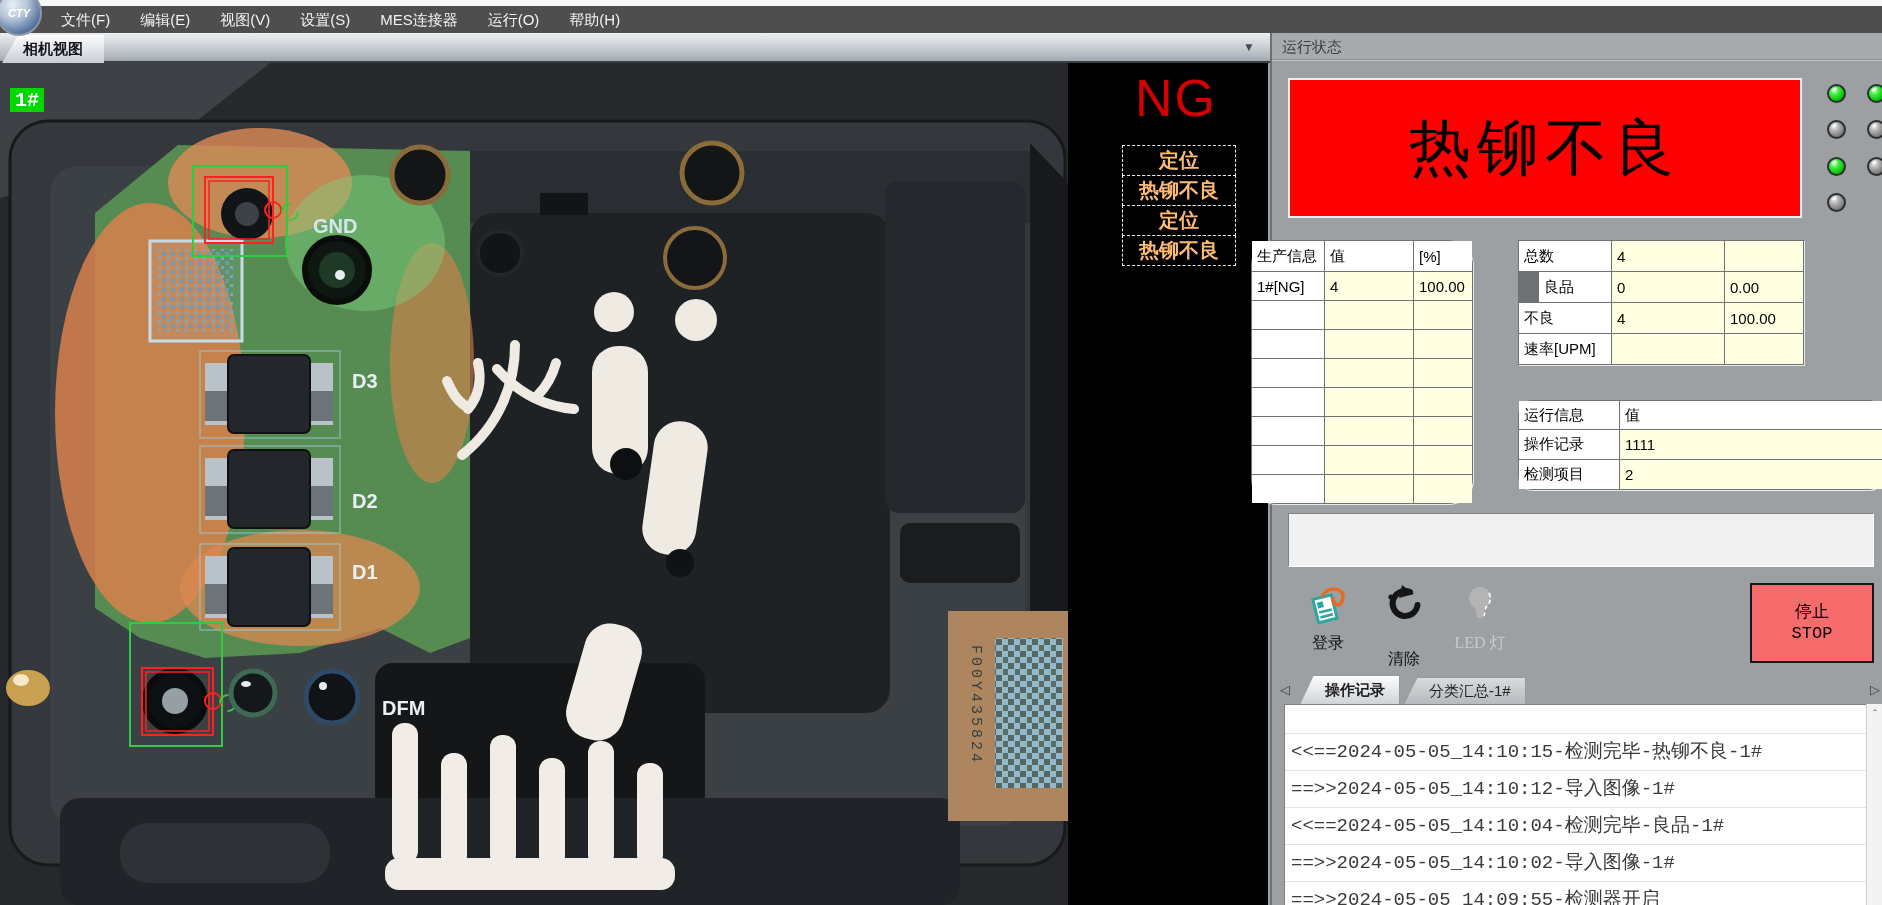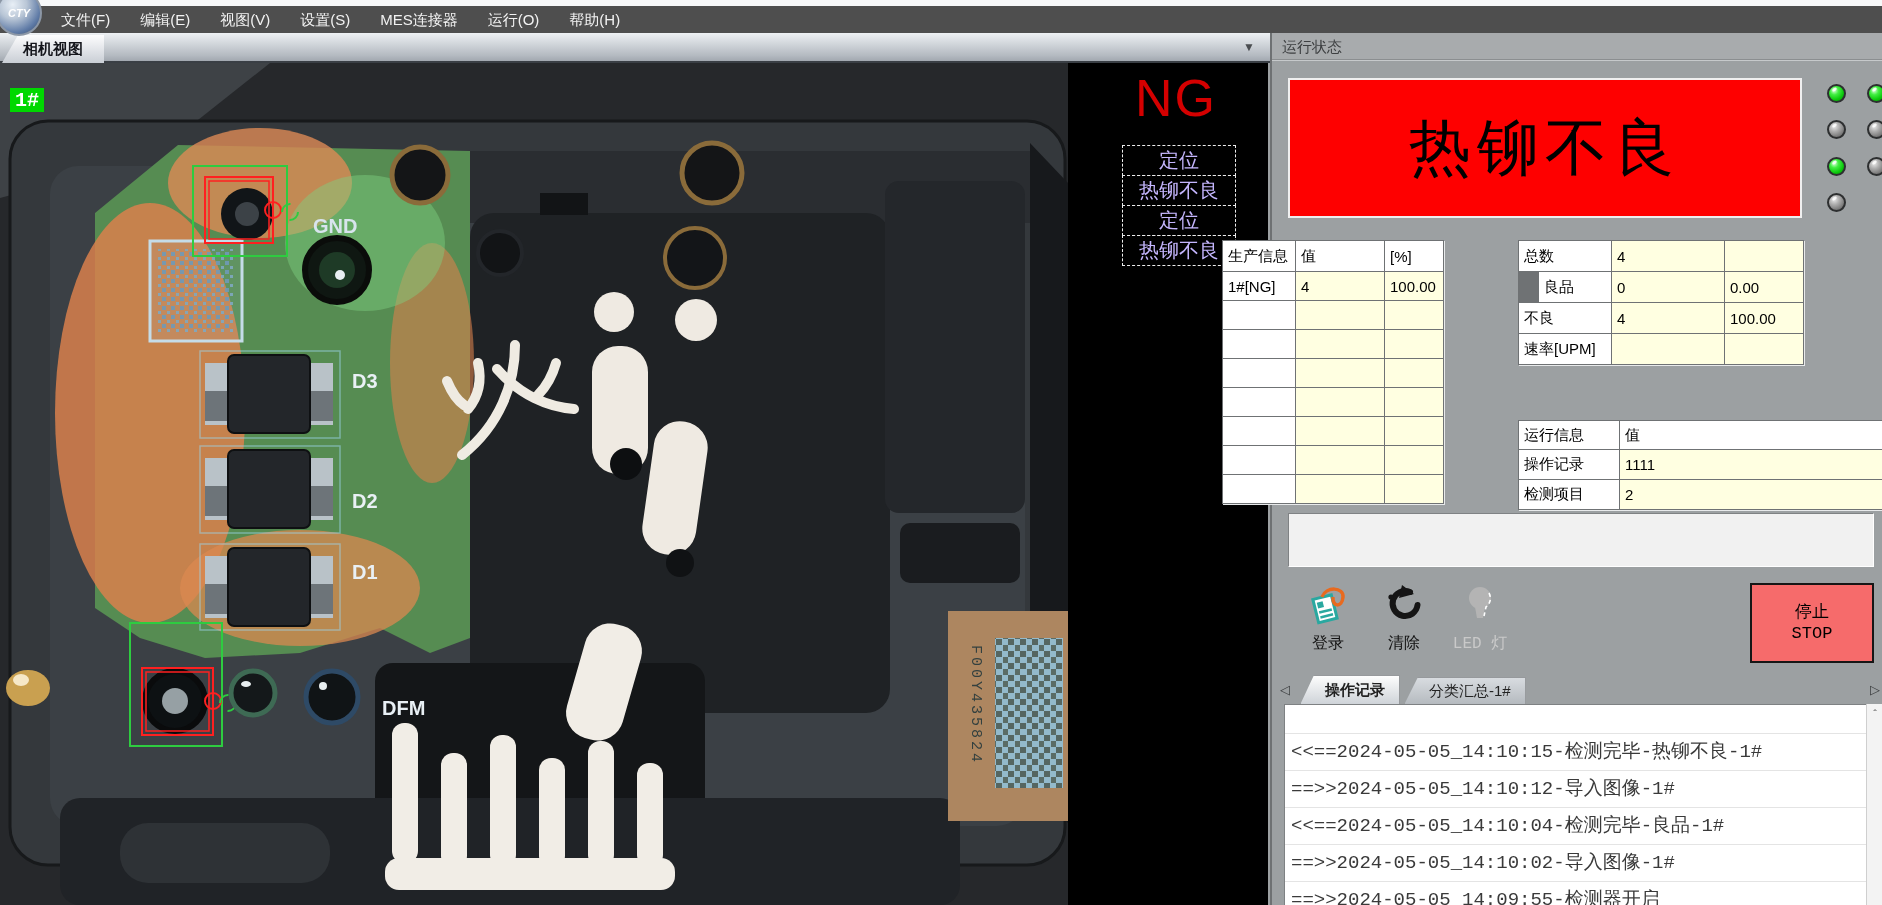--- a/index.html
+++ b/index.html
@@ -27,21 +27,21 @@
   .tab-caret{position:absolute;left:1243px;top:40px;font-size:12px;color:#4A4D50;}
 
   
   .viewport{position:absolute;left:0;top:63px;width:1268px;height:842px;background:#000;overflow:hidden;}
   .cam-badge{position:absolute;left:10px;top:25px;min-width:34px;height:24px;background:#00D800;
              color:#fff;font-weight:bold;font-size:20px;display:flex;align-items:center;justify-content:center;
              font-family:"Liberation Mono",monospace;}
   .ng-text{position:absolute;left:1135px;top:5px;font-size:52px;color:#D40000;letter-spacing:2px;}
   .defects{position:absolute;left:1122px;top:83px;width:114px;}
   .defect-box{width:112px;height:29px;margin-top:-1px;border:1px dashed #EDEDED;
-              color:#c4b5fd;font-size:20px;display:flex;align-items:center;justify-content:center;white-space:nowrap;}
+              color:#fdba74;font-size:20px;display:flex;align-items:center;justify-content:center;white-space:nowrap;font-weight:bold;}
 
   
   .panel{position:absolute;left:1270px;top:33px;width:612px;height:872px;background:#9CA0A2;
          border-left:2px solid #6E7173;box-sizing:border-box;}
   .panel-title{position:absolute;left:1272px;top:33px;width:610px;height:27px;background:#A8ABAD;
                color:#3E4042;font-size:15px;line-height:27px;padding-left:10px;box-sizing:border-box;
                border-bottom:1px solid #8B8E90;box-shadow:0 1px 0 #C6C9CB;}
   .banner{position:absolute;left:1288px;top:78px;width:514px;height:140px;background:#FE0000;
           border:2px solid #EFEFEF;box-sizing:border-box;display:flex;align-items:center;justify-content:center;
           font-family:"DejaVu Serif","Liberation Serif",serif;font-size:62px;color:#000;letter-spacing:6px;}
@@ -59,21 +59,21 @@
   .tbl .cell.val{background:#FFFFE1;}
   .tbl .cell.hdr{background:#FFFFFF;}
 
   .msgbox{position:absolute;left:1288px;top:513px;width:586px;height:54px;background:#F1F1F1;
           border-top:1px solid #7F8284;border-left:1px solid #7F8284;
           border-bottom:1px solid #FFF;border-right:1px solid #FFF;box-sizing:border-box;}
 
   
   .act-btn{position:absolute;width:64px;height:66px;display:flex;flex-direction:column;align-items:center;
            justify-content:flex-start;cursor:pointer;}
-  .act-label{font-size:16px;color:#111;margin-top:4px;white-space:nowrap;font-family:Liberation Mono, monospace;}
+  .act-label{font-size:16px;color:#111;margin-top:4px;white-space:nowrap;font-family:Liberation Serif, serif;}
   .act-label.disabled{color:#C9C9C9;}
   .stop-btn{position:absolute;left:1750px;top:583px;width:124px;height:80px;background:#F66B6B;
             border:2px solid #161616;box-sizing:border-box;display:flex;flex-direction:column;
             align-items:center;justify-content:center;color:#000;font-size:17px;line-height:21px;
             font-family:"Liberation Mono",monospace;cursor:pointer;}
 
   
   .log-tabbar{position:absolute;left:1272px;top:672px;width:610px;height:32px;}
   .log-tab{position:absolute;top:3px;height:29px;padding:0 14px 0 24px;display:flex;align-items:center;
            font-size:15px;color:#222;clip-path:polygon(14px 0,100% 0,100% 100%,0 100%);cursor:pointer;}
@@ -255,21 +255,21 @@
         <div class="defect-box">热铆不良</div>
       </div>
   </div>
 
   <div class="panel"></div>
   <div class="panel-title">运行状态</div>
 
   <div class="banner">热铆不良</div>
   <div id="led-grid"></div>
 
-  <div class="tbl" id="prod-table" style="left:1222px;top:240px;grid-template-columns:72px 88px 58px;">
+  <div class="tbl" id="prod-table" style="left:1251px;top:240px;grid-template-columns:72px 88px 58px;border-radius:25px;">
       <div class="cell hdr" style="height: 30px;">生产信息</div>
       <div class="cell hdr" style="height: 30px;">值</div>
       <div class="cell hdr" style="height: 30px;">[%]</div>
       <div class="cell " style="height: 28px;">1#[NG]</div>
       <div class="cell val" style="height: 28px;">4</div>
       <div class="cell val" style="height: 28px;">100.00</div>
       <div class="cell " style="height: 28px;"></div>
       <div class="cell val" style="height: 28px;"></div>
       <div class="cell val" style="height: 28px;"></div>
       <div class="cell " style="height: 28px;"></div>
@@ -298,21 +298,21 @@
       <div class="cell " style="height: 30px; margin-left: 20px;">良品</div>
       <div class="cell val" style="height: 30px;">0</div>
       <div class="cell val" style="height: 30px;">0.00</div>
       <div class="cell " style="height: 30px;">不良</div>
       <div class="cell val" style="height: 30px;">4</div>
       <div class="cell val" style="height: 30px;">100.00</div>
       <div class="cell " style="height: 30px;">速率[UPM]</div>
       <div class="cell val" style="height: 30px;"></div>
       <div class="cell val" style="height: 30px;"></div>
     </div>
-  <div class="tbl" id="run-table" style="left:1518px;top:420px;grid-template-columns:100px 262px;">
+  <div class="tbl" id="run-table" style="left:1518px;top:400px;grid-template-columns:100px 262px;border-radius:14px;">
       <div class="cell hdr" style="height: 28px;">运行信息</div>
       <div class="cell hdr" style="height: 28px;">值</div>
       <div class="cell " style="height: 29px;">操作记录</div>
       <div class="cell val" style="height: 29px;">1111</div>
       <div class="cell " style="height: 29px;">检测项目</div>
       <div class="cell val" style="height: 29px;">2</div>
     </div>
 
   <div class="msgbox"></div>
 
@@ -324,21 +324,21 @@
           <rect x="10" y="16" width="6" height="6" fill="#2AA8A0"></rect>
           <rect x="10" y="25" width="13" height="2.5" fill="#2AA8A0"></rect>
           <rect x="10" y="30" width="13" height="2.5" fill="#2AA8A0"></rect>
         </g>
         <path d="M14,12 C18,1 36,2 35,12 C34,23 24,22 25,12" fill="none" stroke="#E86A1F" stroke-width="3.5"></path>
       </svg>
     </span>
     <span class="act-label">登录</span>
   </div>
 
-  <div class="act-btn" style="left:1372px;top:585px;">
+  <div class="act-btn" style="left:1372px;top:585px;gap:16px;">
     <span>
       <svg width="40" height="40" viewBox="0 0 40 40">
         <path d="M26,7 A12.5,12.5 0 1 0 33.5,20" fill="none" stroke="#151515" stroke-width="6" stroke-linecap="round"></path>
         <polygon points="18,0 30,9 15,13" fill="#151515"></polygon>
         <circle cx="7" cy="12" r="2.6" fill="#151515"></circle>
       </svg>
     </span>
     <span class="act-label">清除</span>
   </div>
 

